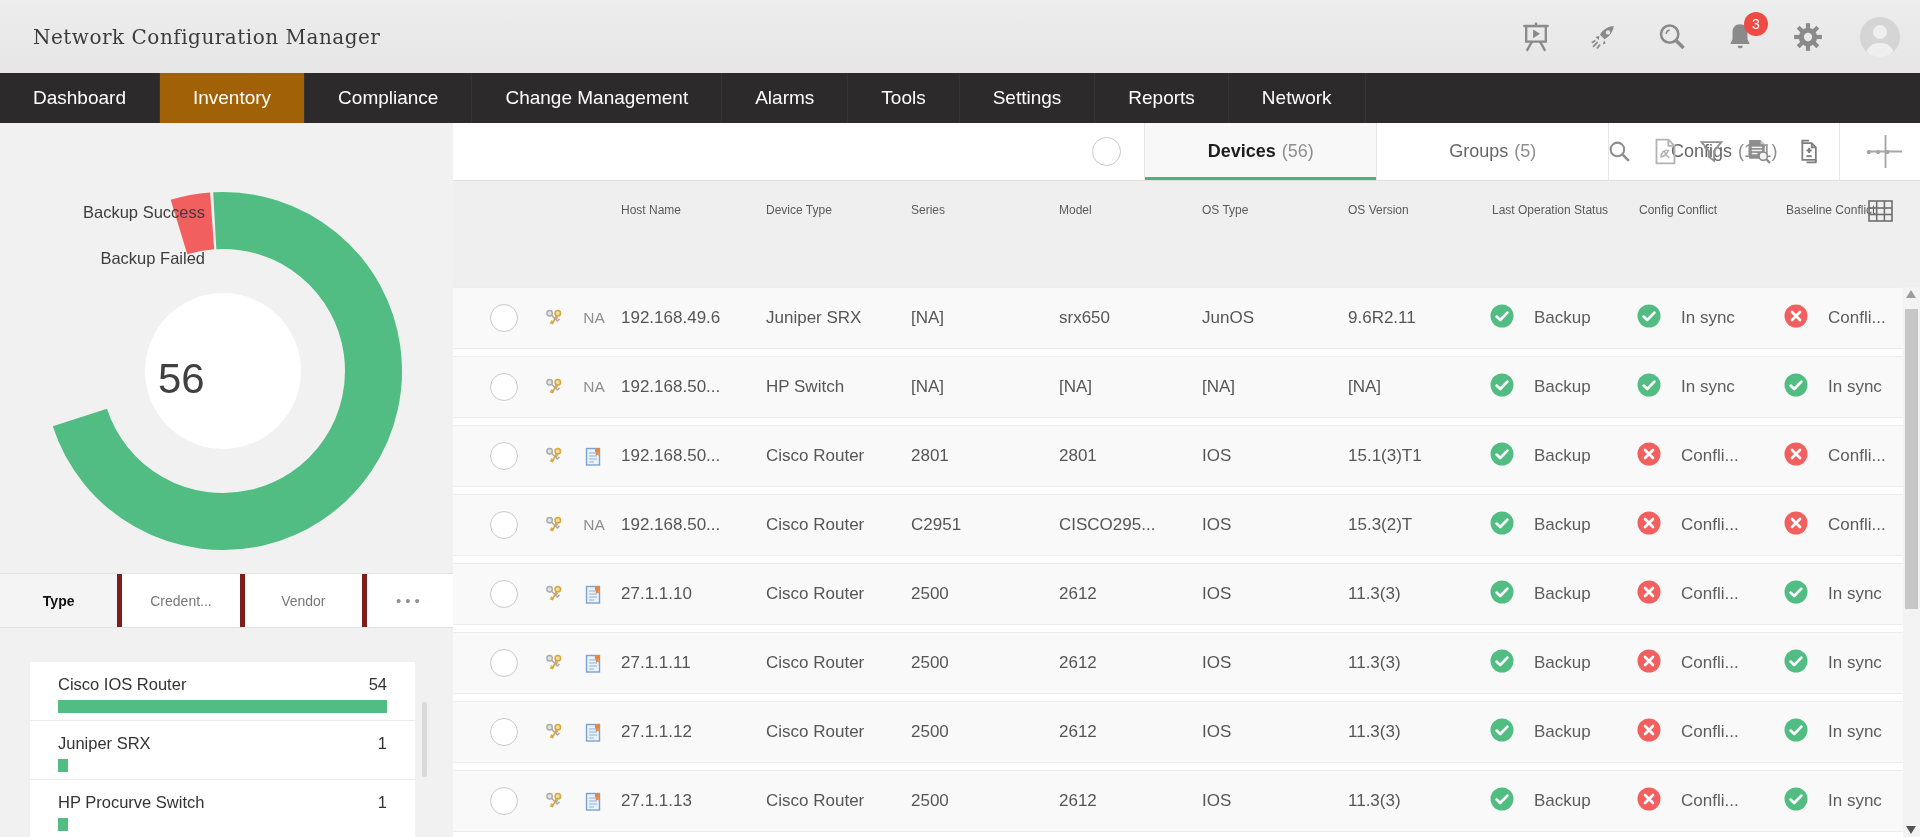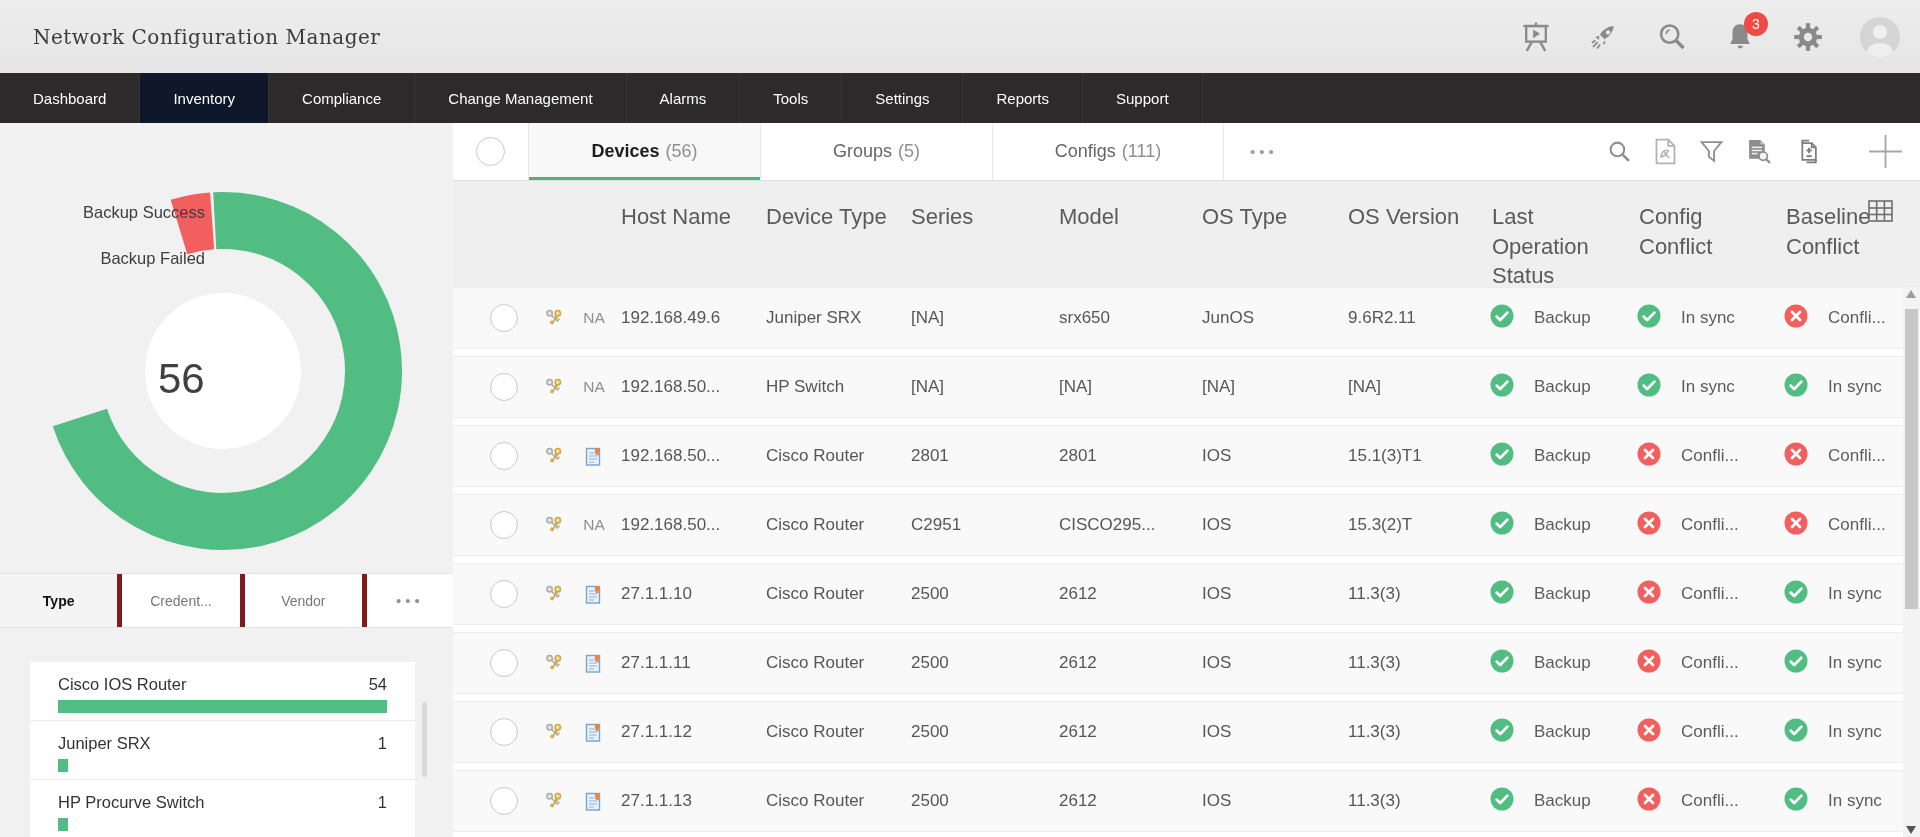--- a/index.html
+++ b/index.html
@@ -15,24 +15,24 @@
   .hicon { position:relative; width:32px; height:32px; display:flex; align-items:center;
     justify-content:center; cursor:pointer; }
   .badge { position:absolute; top:-9px; right:-12px; min-width:24px; height:24px; border-radius:12px;
     background:#ef4b45; color:#fff; font-size:14px; display:flex; align-items:center;
     justify-content:center; padding:0 4px; }
   .avatar { width:40px; height:40px; border-radius:50%; background:#d5d5d5; overflow:hidden;
     display:flex; align-items:flex-end; justify-content:center; }
 
   
   .main-nav { height:50px; background:#2d2a2b; display:flex; align-items:stretch; }
-  .nav-item { color:#fff; font-size:15px; display:flex; align-items:center;
+  .nav-item { color:#fff; font-size:19px; display:flex; align-items:center;
     padding:0 33px; cursor:pointer; border-right:1px solid #363334; }
   .nav-item:first-child { padding-left:33px; }
-  .nav-item.active { background:#0f172a; }
+  .nav-item.active { background:#a16207; }
 
   
   .content { display:flex; height:714px; }
   .sidebar { width:453px; background:#f1f1f1; position:relative; flex:none; overflow:hidden; }
   .main { flex:1; position:relative; overflow:hidden; }
 
   
   .chart-wrap { position:relative; height:450px; }
   .chart-label { position:absolute; right:248px; width:220px; text-align:right;
     font-size:16.5px; color:#3d3d3d; }
@@ -53,42 +53,42 @@
   .type-item { padding:9px 28px 7px; border-bottom:1px solid #ececec; cursor:pointer; }
   .type-item:last-child { border-bottom:none; }
   .type-line { display:flex; justify-content:space-between; font-size:16.5px; color:#333;
     padding:4px 0 6px; }
   .type-bar { height:13px; background:#52bd83; }
   .side-scroll { position:absolute; right:-12px; top:40px; width:5px; height:75px;
     background:#d9d9d9; border-radius:3px; }
 
   
   .tabbar { height:58px; background:#fff; display:flex; align-items:stretch;
-    border-bottom:1px solid #e0e0e0; position:relative; }
+    border-bottom:1px solid #e0e0e0; position:relative;justify-content:flex-end; }
   .radio { width:29px; height:29px; border-radius:50%; border:1.5px solid #c9c9c9; background:#fff;
     cursor:pointer; flex:none; }
   .tabbar .radio { align-self:center; margin:0 23px 0 23px; }
   .main-tab { width:232px; display:flex; align-items:center; justify-content:center; gap:6px;
     border-left:1px solid #e6e6e6; font-size:18px; color:#666; cursor:pointer; position:relative; }
   .main-tab:last-of-type { border-right:1px solid #e6e6e6; }
   .main-tab.active { background:#f8f8f8; }
   .main-tab.active .tab-label { color:#1d1d1d; font-weight:bold; }
   .main-tab.active::after { content:""; position:absolute; left:0; right:0; bottom:0; height:3px;
     background:#4eb37b; }
   .tab-count { color:#8f8f8f; }
   .tab-more { display:flex; align-items:center; padding:0 26px; color:#9aa0ab;
     letter-spacing:4px; font-size:15px; cursor:pointer; }
   .tab-tools { position:absolute; right:16px; top:0; bottom:0; display:flex; align-items:center; gap:21px; }
   .ticon { cursor:pointer; display:flex; }
   .tab-tools .plus { margin-left:26px; }
 
   
   .grid-cols { display:grid;
     grid-template-columns:80px 42px 38px 145px 145px 148px 143px 146px 144px 147px 147px auto; }
-  .thead { background:#efefef; height:106px; color:#5a5a5a; font-size:22px; position:relative; }
+  .thead { background:#efefef; height:106px; color:#5a5a5a; font-size:12px; position:relative; }
   .thead .th { padding:21px 6px 0 8px; line-height:1.35; }
   .col-picker { position:absolute; right:27px; top:19px; cursor:pointer; }
   .tbody { position:relative; }
   .trow { height:62px; margin-bottom:7px; background:#f9f9f9; border-top:1px solid #ededed;
     border-bottom:1px solid #ededed; align-items:center; font-size:17px; color:#565656; cursor:pointer; }
   .cell { padding-left:8px; white-space:nowrap; overflow:hidden; text-overflow:clip; }
   .cell-center { display:flex; justify-content:center; align-items:center; padding:0; }
   .trow .radio { margin-left:21px; width:28px; height:28px; }
   .na-badge { color:#8f8f8f; font-size:15.5px; }
   .status { display:flex; align-items:center; gap:20px; padding-left:6px; white-space:nowrap; overflow:hidden; }
@@ -174,21 +174,21 @@
 
 <div class="main-nav">
     <div class="nav-item">Dashboard</div>
     <div class="nav-item active">Inventory</div>
     <div class="nav-item">Compliance</div>
     <div class="nav-item">Change Management</div>
     <div class="nav-item">Alarms</div>
     <div class="nav-item">Tools</div>
     <div class="nav-item">Settings</div>
     <div class="nav-item">Reports</div>
-    <div class="nav-item">Support</div>
+    <div class="nav-item">Network</div>
   </div>
 
 <div class="content">
 
   <div class="sidebar">
     <div class="chart-wrap">
       <svg id="donut-svg" width="453" height="450" viewBox="0 0 453 450">
           <path d="M 178.99805843922812 104.07613422756316 A 150.5 150.5 0 0 1 212.12735201249595 97.893252897347" stroke="#f1605f" stroke-width="57" fill="none"></path>
           <path d="M 214.7487319288613 97.72636101026166 A 150.5 150.5 0 1 1 79.86599429757939 294.5070576534296" stroke="#52bd83" stroke-width="57" fill="none"></path>
           <circle cx="223" cy="248" r="78" fill="#fff"></circle>

